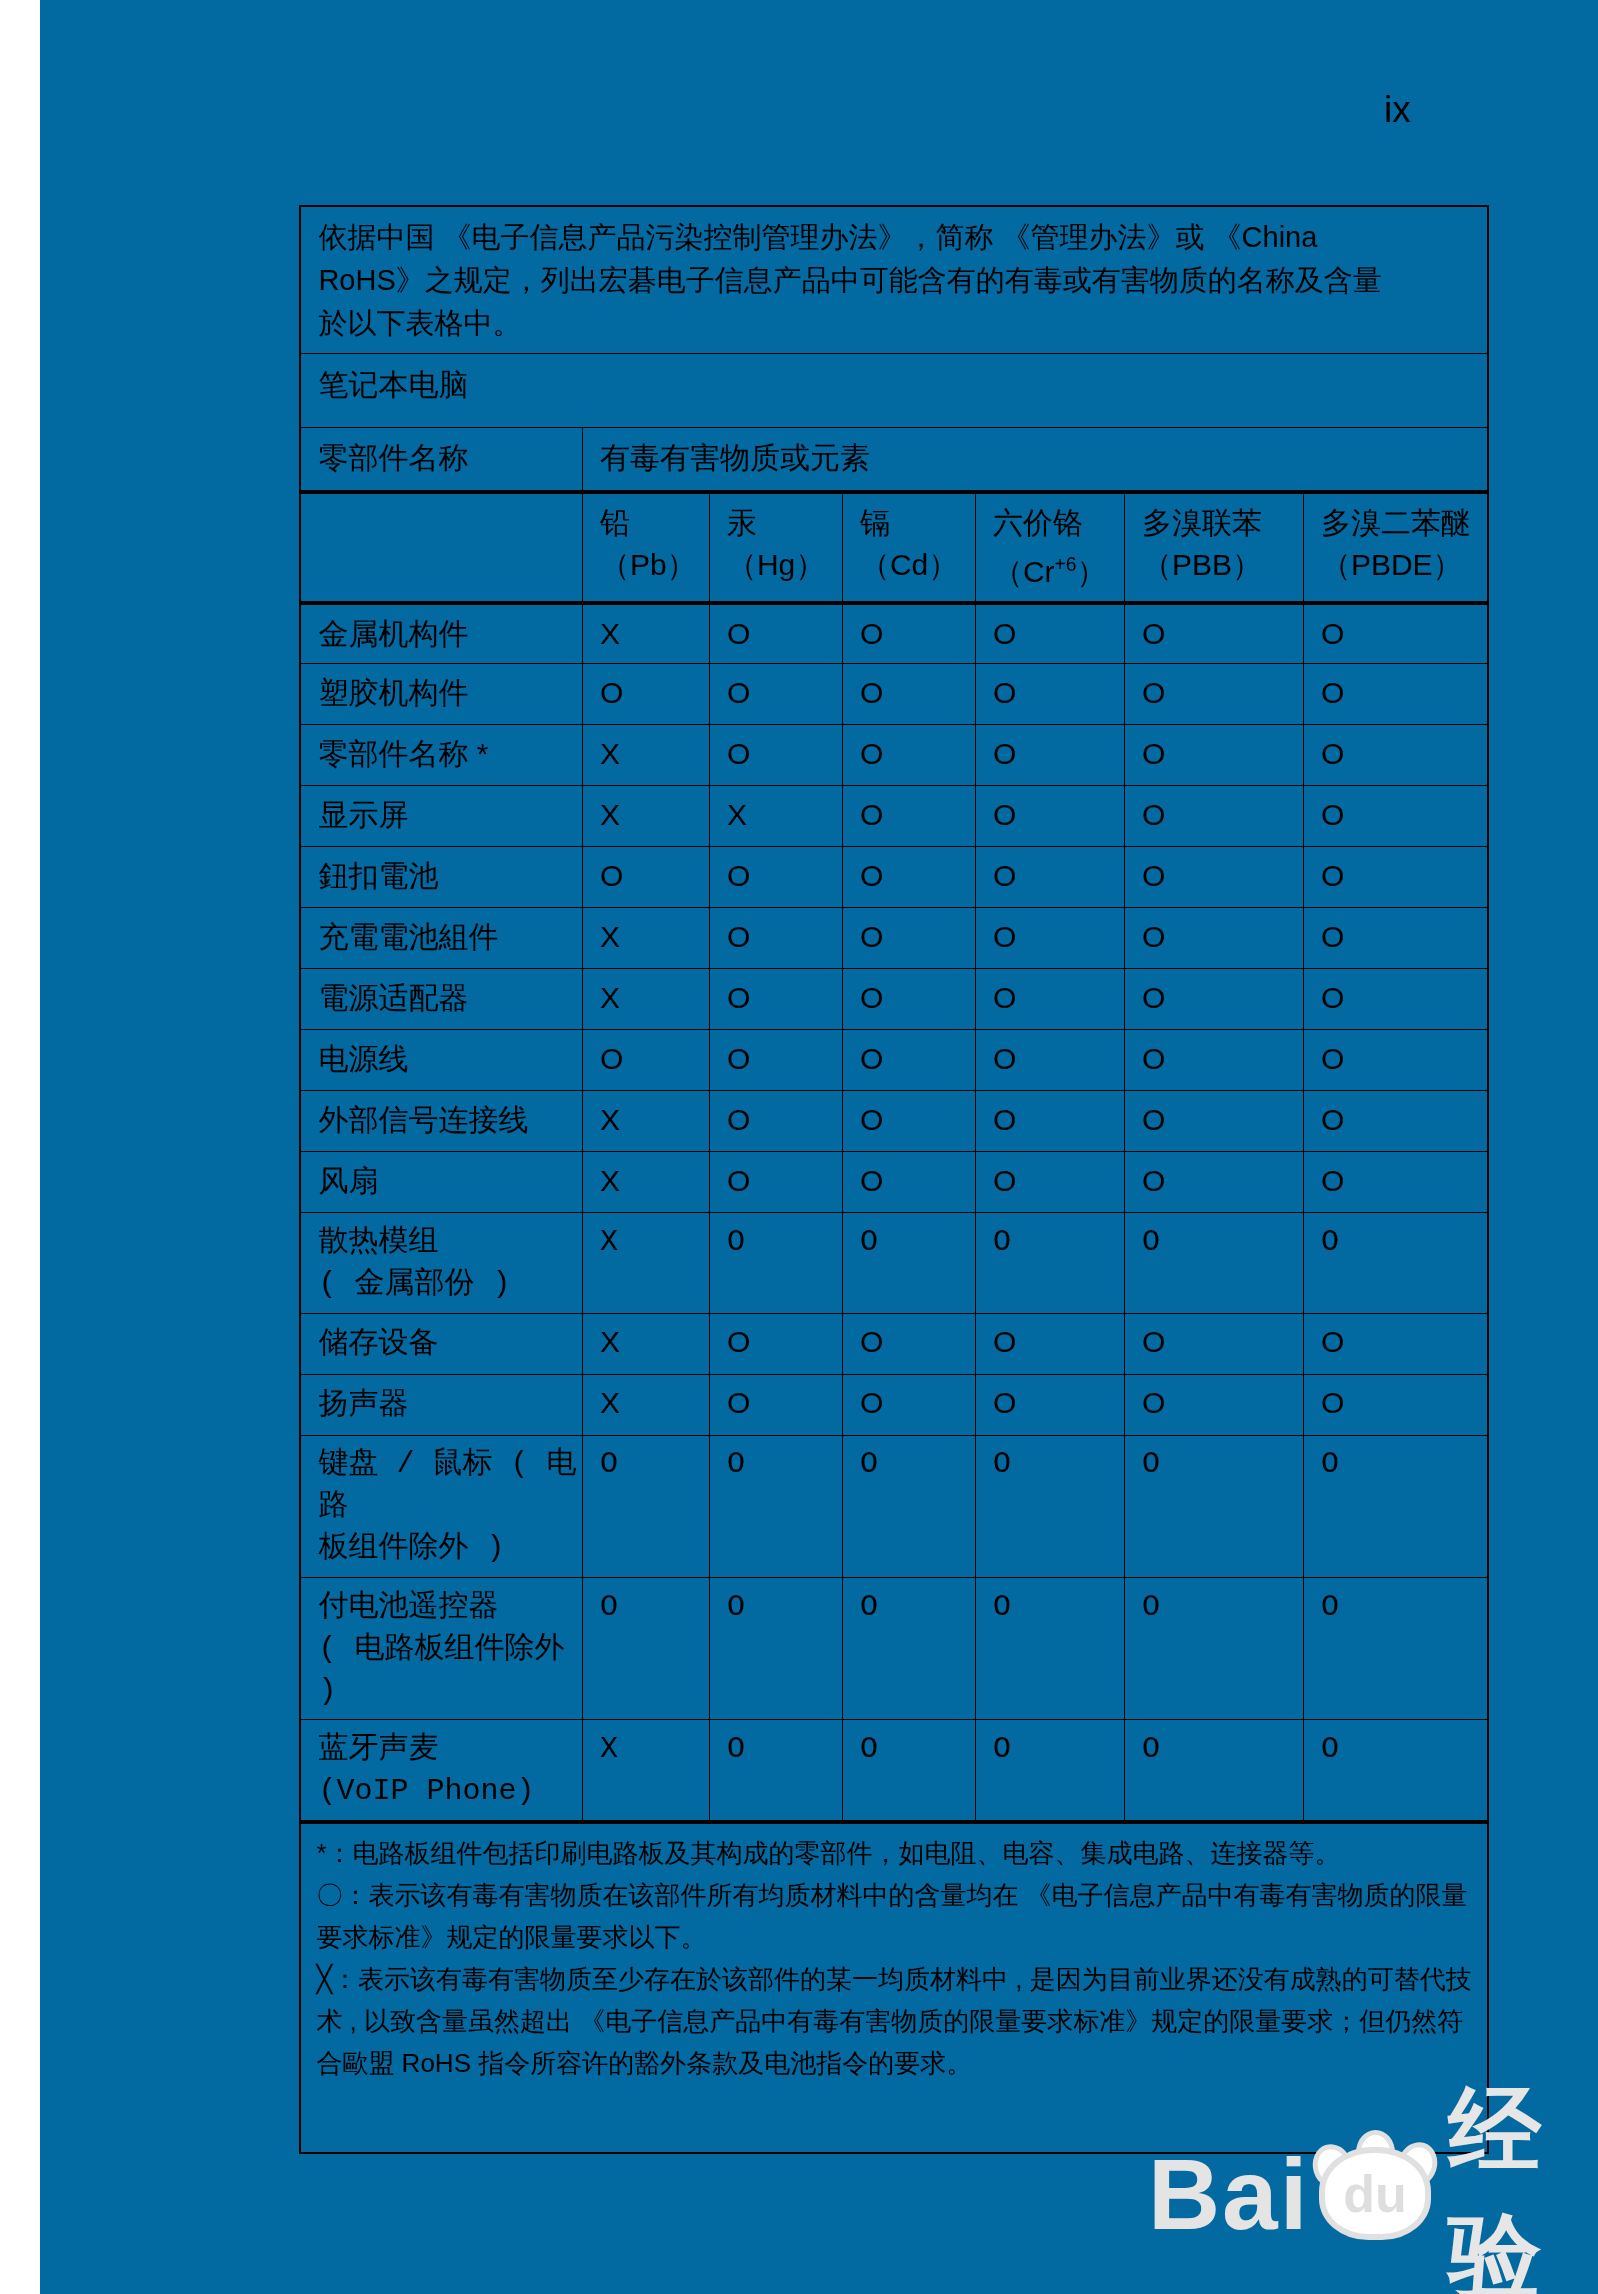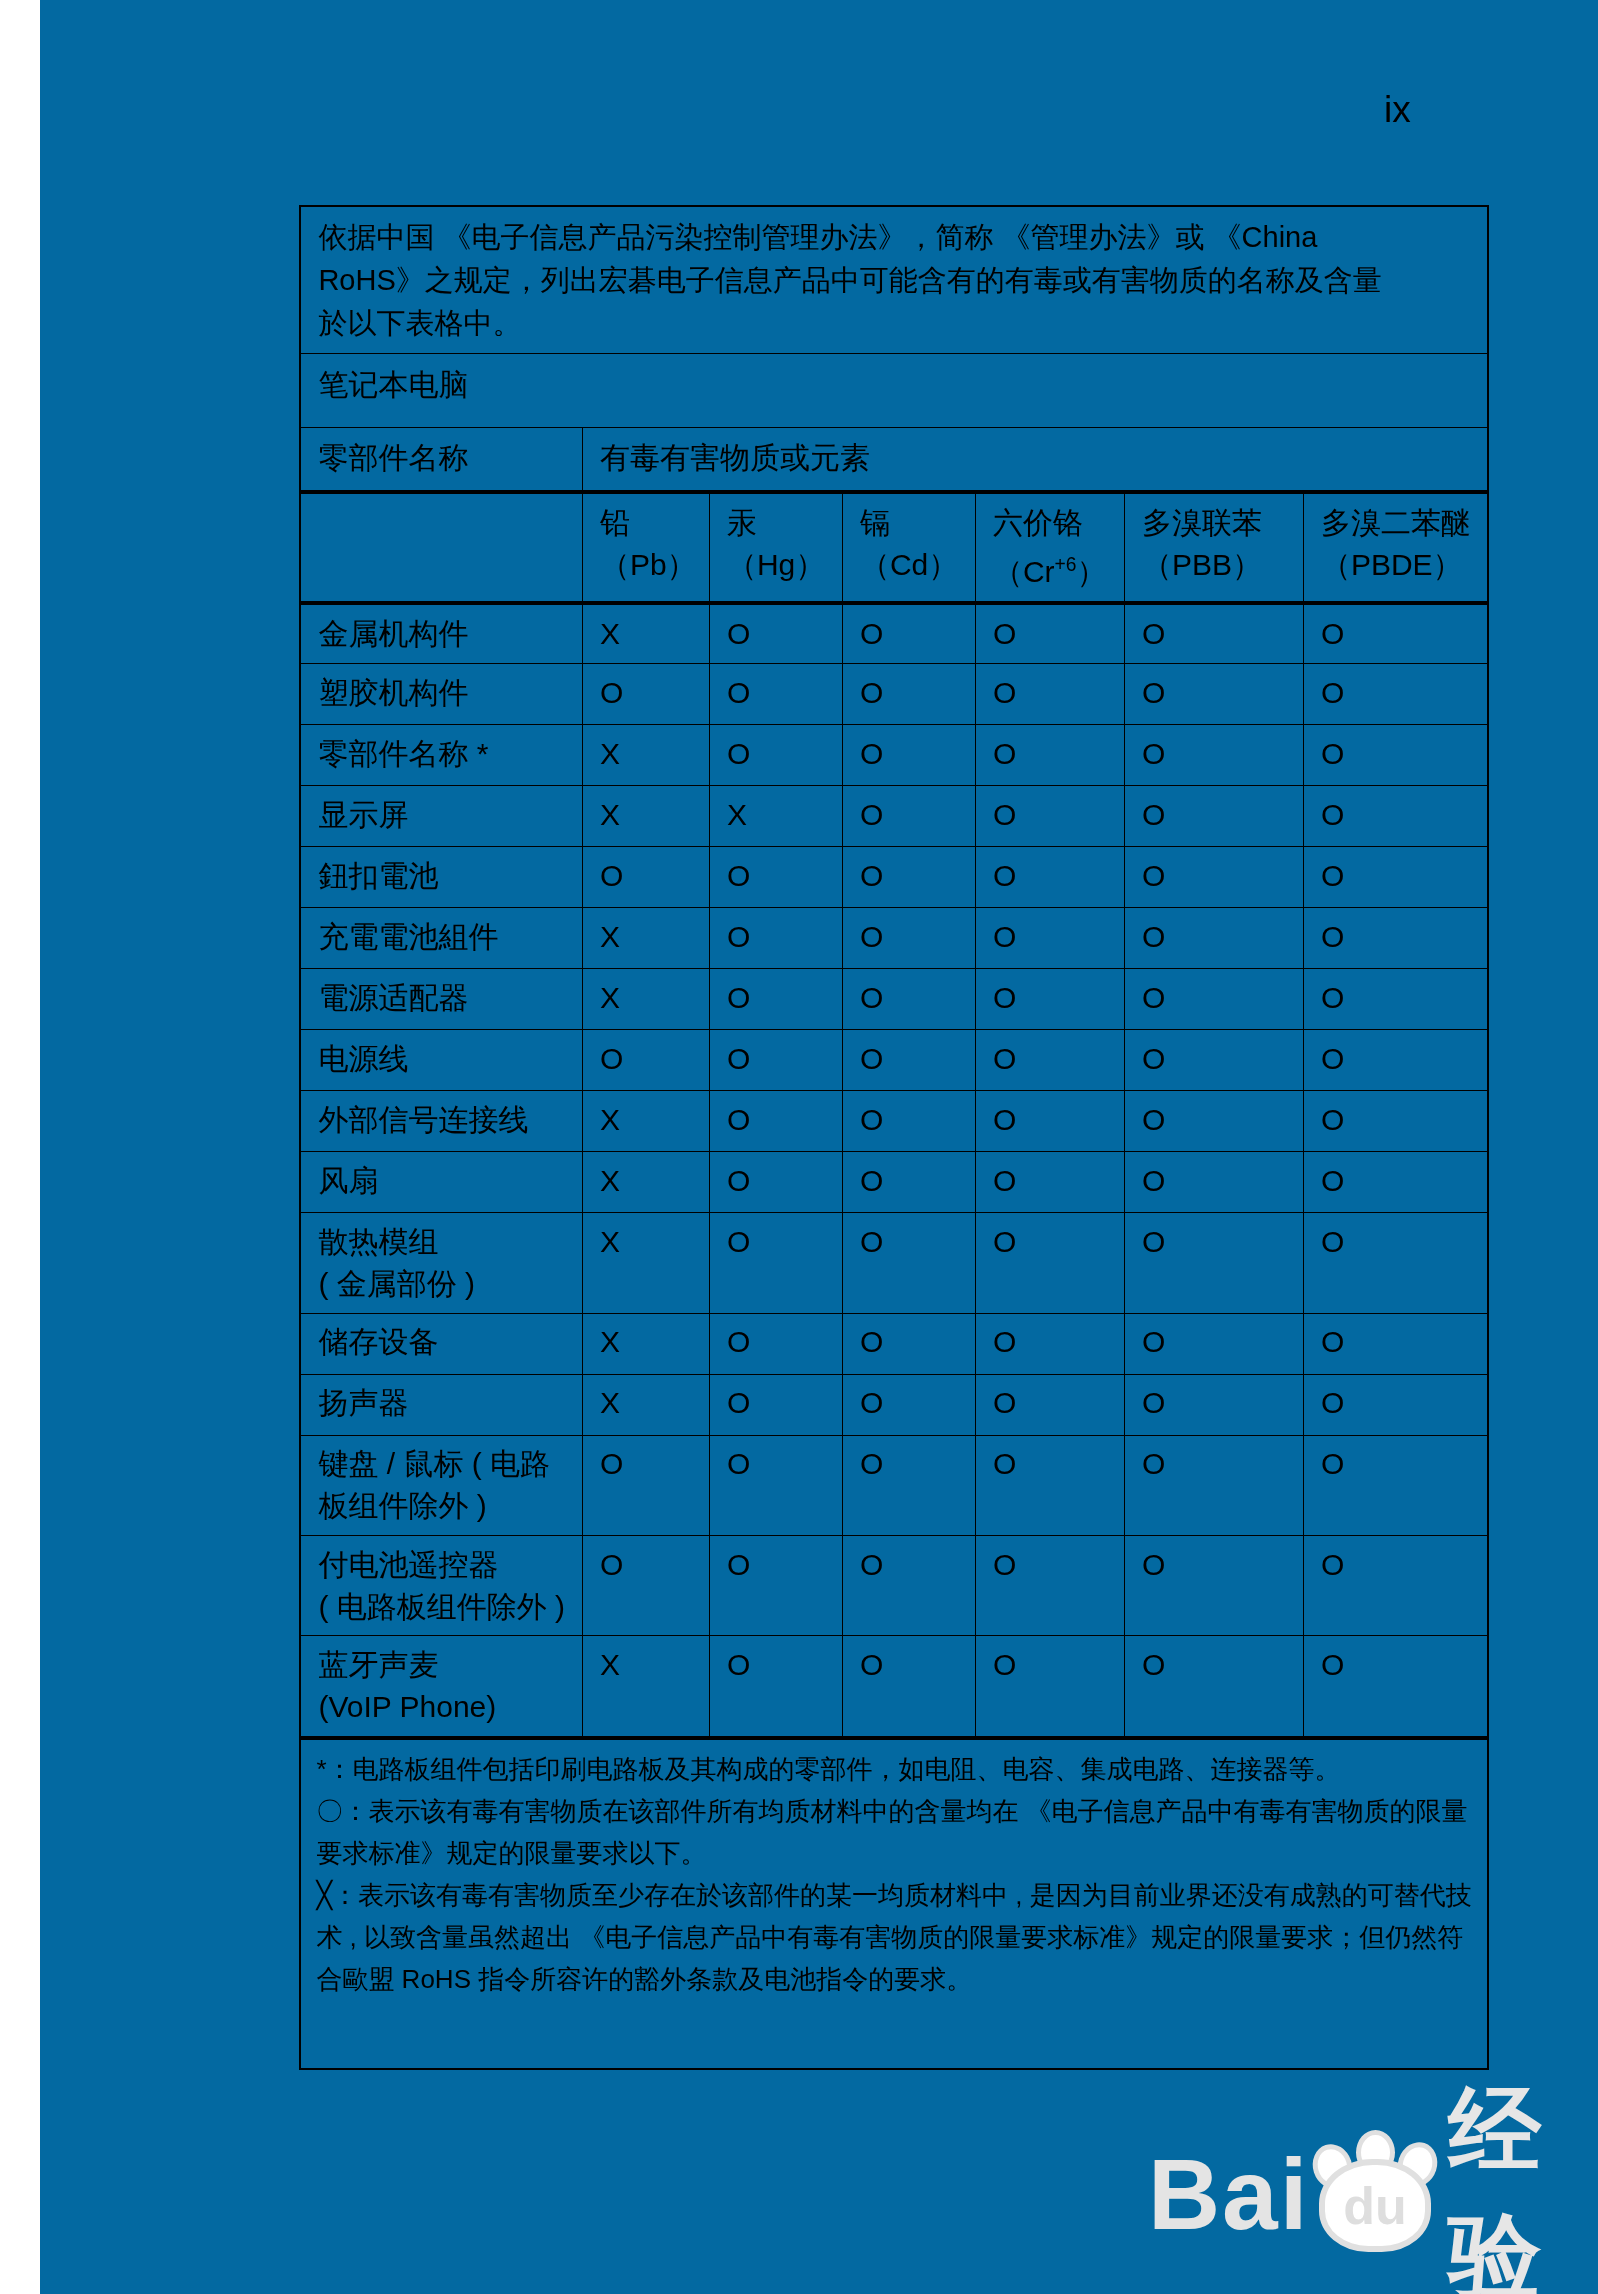--- a/index.html
+++ b/index.html
@@ -47,21 +47,21 @@
     padding-top:9px;
     border-bottom:4.8px solid #000;
   }
   tr.substance-header-row td{
     height:75px;
     padding-top:7.7px;
     border-bottom:4.8px solid #000;
   }
   .sub-symbol sup{ font-size:19.3px; }
   tr.row-single{ height:61px; }
-  tr.row-double{ height:92px; }
+  tr.row-double{ height:92px;font-family:Liberation Mono, monospace; }
   td.comp-cell{ white-space:pre-line; }
   td.val-cell{ padding-left:19.3px; }
   td.merge-below{ border-bottom-style:hidden; }
   td.merge-above{ border-top-style:hidden; }
   tr.footnote-row td{
     border-top:4.8px solid #000;
     height:313px;
     font-size:26px;
     line-height:42px;
     padding:7.7px 13.5px 7.7px 15.4px;
@@ -72,21 +72,21 @@
     position:absolute;
     left:1108px;top:2068px;
     color:#e4e4e4;
     font-weight:bold;
     user-select:none;
   }
   .wm-row1{ display:flex; align-items:center; }
   .wm-bai{ font-size:100px; letter-spacing:1.9px; }
   .wm-paw{ position:relative; width:124px; height:116px; display:inline-block; margin:0 5.8px; }
   .wm-paw .pad{
-    position:absolute; left:3.9px; bottom:0;
+    position:absolute; left:3.9px; bottom:12px;
     width:100px; height:81px;
     border:6.8px solid #e0e0e0;
     border-radius:48% 48% 44% 44%;
     display:flex; align-items:center; justify-content:center;
     background:#fff;
   }
   .wm-paw .toe{
     position:absolute;
     width:29px; height:35px;
     border:5.8px solid #e0e0e0;

